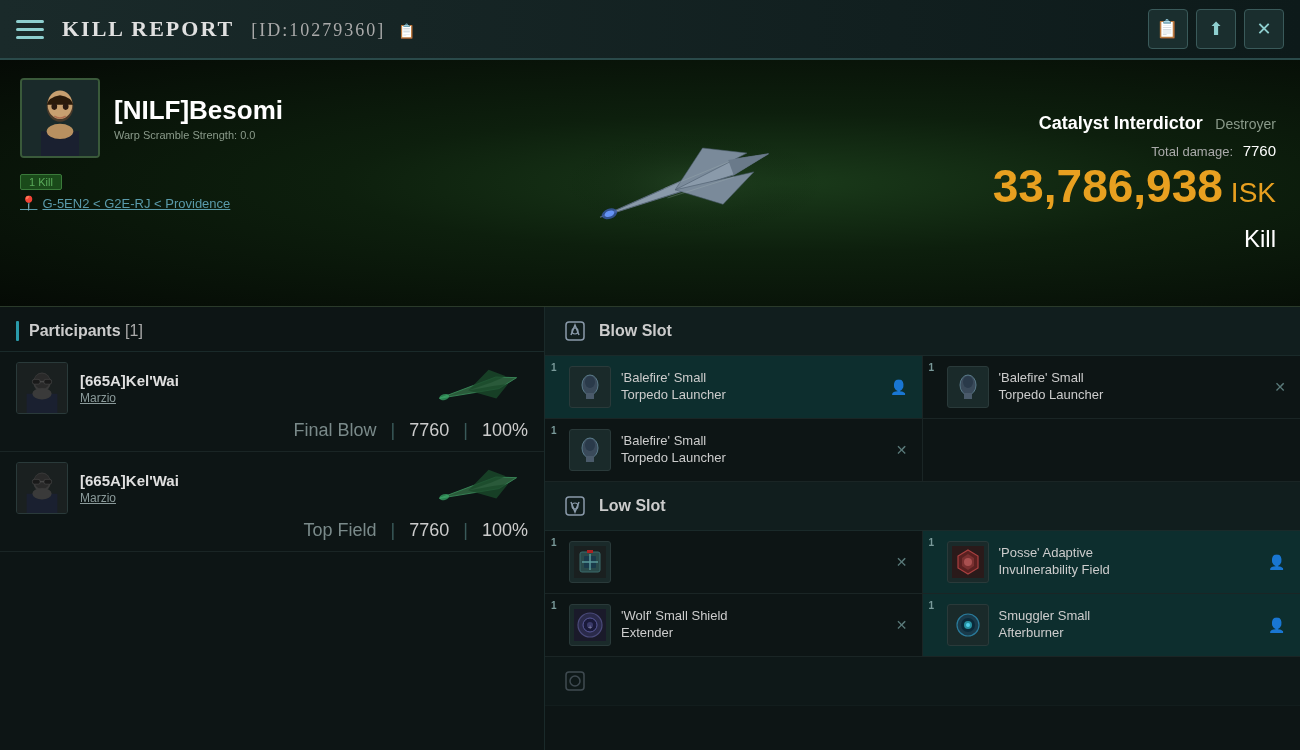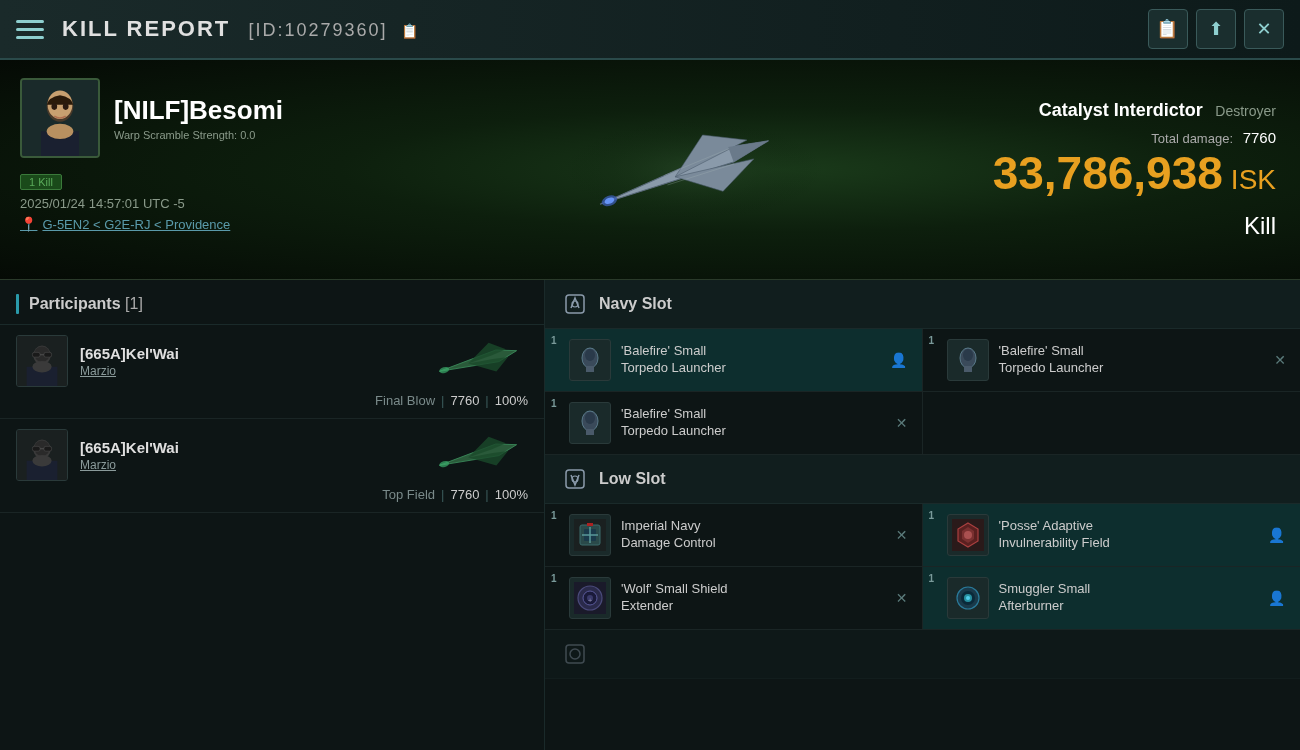--- a/index.html
+++ b/index.html
@@ -35,20 +35,21 @@
       height: 3px;
       background: #8ecfcf;
       border-radius: 2px;
     }
     .header-title {
       font-size: 22px;
       font-weight: bold;
       color: #e0e0e0;
       letter-spacing: 2px;
       text-transform: uppercase;
+      font-family: Liberation Serif, serif;
     }
     .header-title .id-part {
       color: #aaa;
       font-size: 18px;
       font-weight: normal;
     }
     .header-actions {
       display: flex;
       gap: 8px;
       margin-left: auto;
@@ -63,21 +64,21 @@
       align-items: center;
       justify-content: center;
       cursor: pointer;
       color: #8ecfcf;
       font-size: 18px;
     }
 
     
     .hero {
       display: flex;
-      height: 220px;
+      height: 247px;
       background: radial-gradient(ellipse at 60% 50%, #1a3a1a 0%, #0d1f0d 40%, #050a05 100%);
       position: relative;
       border-bottom: 1px solid #2a3a2a;
     }
     .hero-left {
       display: flex;
       flex-direction: column;
       padding: 18px 20px;
       min-width: 420px;
     }
@@ -274,23 +275,23 @@
       width: 100px;
       height: 40px;
       display: flex;
       align-items: center;
       justify-content: flex-end;
     }
     .participant-stats {
       display: flex;
       align-items: center;
       justify-content: flex-end;
-      gap: 6px;
+      gap: 14px;
       margin-top: 6px;
-      font-size: 13px;
+      font-size: 18px;
       color: #8a9a9a;
     }
     .participant-stats .stat-label {
       color: #7a8a8a;
     }
     .participant-stats .stat-value {
       color: #cccccc;
     }
     .stat-sep { color: #3a5a5a; }
 
@@ -425,21 +426,20 @@
           <ellipse cx="46" cy="28" rx="3" ry="3.5" fill="#2a1a10"></ellipse>
           <path d="M34 38 Q40 42 46 38" stroke="#b07050" stroke-width="1.5" fill="none"></path>
         </svg>
       </div>
       <div>
         <div class="hero-name">[NILF]Besomi</div>
         <div class="hero-subtitle">Warp Scramble Strength: 0.0</div>
       </div>
     </div>
     <div class="hero-kill-badge">1 Kill</div>
-    <div class="hero-datetime">2025/01/24 14:57:01 UTC -5</div>
     <div class="hero-location">
       <span style="font-size:14px;">📍</span>
       <span>G-5EN2 &lt; G2E-RJ &lt; Providence</span>
     </div>
   </div>
 
   <div class="hero-ship-area">
 
     <svg class="ship-visual" viewBox="0 0 320 120" xmlns="http://www.w3.org/2000/svg">
 
@@ -577,21 +577,21 @@
 
     <div class="slot-section">
       <div class="slot-header">
         <div class="slot-icon">
           <svg width="24" height="24" viewBox="0 0 24 24">
             <rect x="3" y="3" width="18" height="18" rx="3" fill="none" stroke="#8a9aaa" stroke-width="1.5"></rect>
             <path d="M8 16 L12 6 L16 16" fill="none" stroke="#8a9aaa" stroke-width="1.5"></path>
             <circle cx="12" cy="12" r="3" fill="none" stroke="#8a9aaa" stroke-width="1.2"></circle>
           </svg>
         </div>
-        <span class="slot-title">Navy Slot</span>
+        <span class="slot-title">Blow Slot</span>
       </div>
       <div class="items-grid">
 
         <div class="item-cell highlighted">
           <span class="item-qty">1</span>
           <div class="item-icon">
             <svg width="32" height="32" viewBox="0 0 32 32">
               <rect width="32" height="32" fill="#1a2a2a"></rect>
               <ellipse cx="16" cy="14" rx="8" ry="10" fill="#3a4a5a" stroke="#5a7a8a" stroke-width="1"></ellipse>
               <ellipse cx="16" cy="11" rx="5" ry="6" fill="#2a3a4a"></ellipse>
@@ -656,22 +656,20 @@
             <svg width="32" height="32" viewBox="0 0 32 32">
               <rect width="32" height="32" fill="#1a2020"></rect>
               <rect x="6" y="6" width="20" height="20" rx="2" fill="#2a4a4a" stroke="#3a6a6a" stroke-width="1"></rect>
               <rect x="10" y="10" width="12" height="12" rx="1" fill="#1a3a4a"></rect>
               <line x1="16" y1="8" x2="16" y2="24" stroke="#5a9a9a" stroke-width="1.5"></line>
               <line x1="8" y1="16" x2="24" y2="16" stroke="#5a9a9a" stroke-width="1.5"></line>
 
               <rect x="13" y="4" width="6" height="3" fill="#aa2222"></rect>
             </svg>
           </div>
-          <span class="item-name" style="white-space:pre-line;">Imperial Navy
-Damage Control</span>
           <span class="item-close">✕</span>
         </div>
 
         <div class="item-cell highlighted">
           <span class="item-qty">1</span>
           <div class="item-icon">
             <svg width="32" height="32" viewBox="0 0 32 32">
               <rect width="32" height="32" fill="#2a1a1a"></rect>
               <path d="M16 4 L26 10 L26 22 L16 28 L6 22 L6 10 Z" fill="#5a2020" stroke="#aa4040" stroke-width="1.2"></path>
               <path d="M16 8 L22 12 L22 20 L16 24 L10 20 L10 12 Z" fill="#7a3030"></path>

